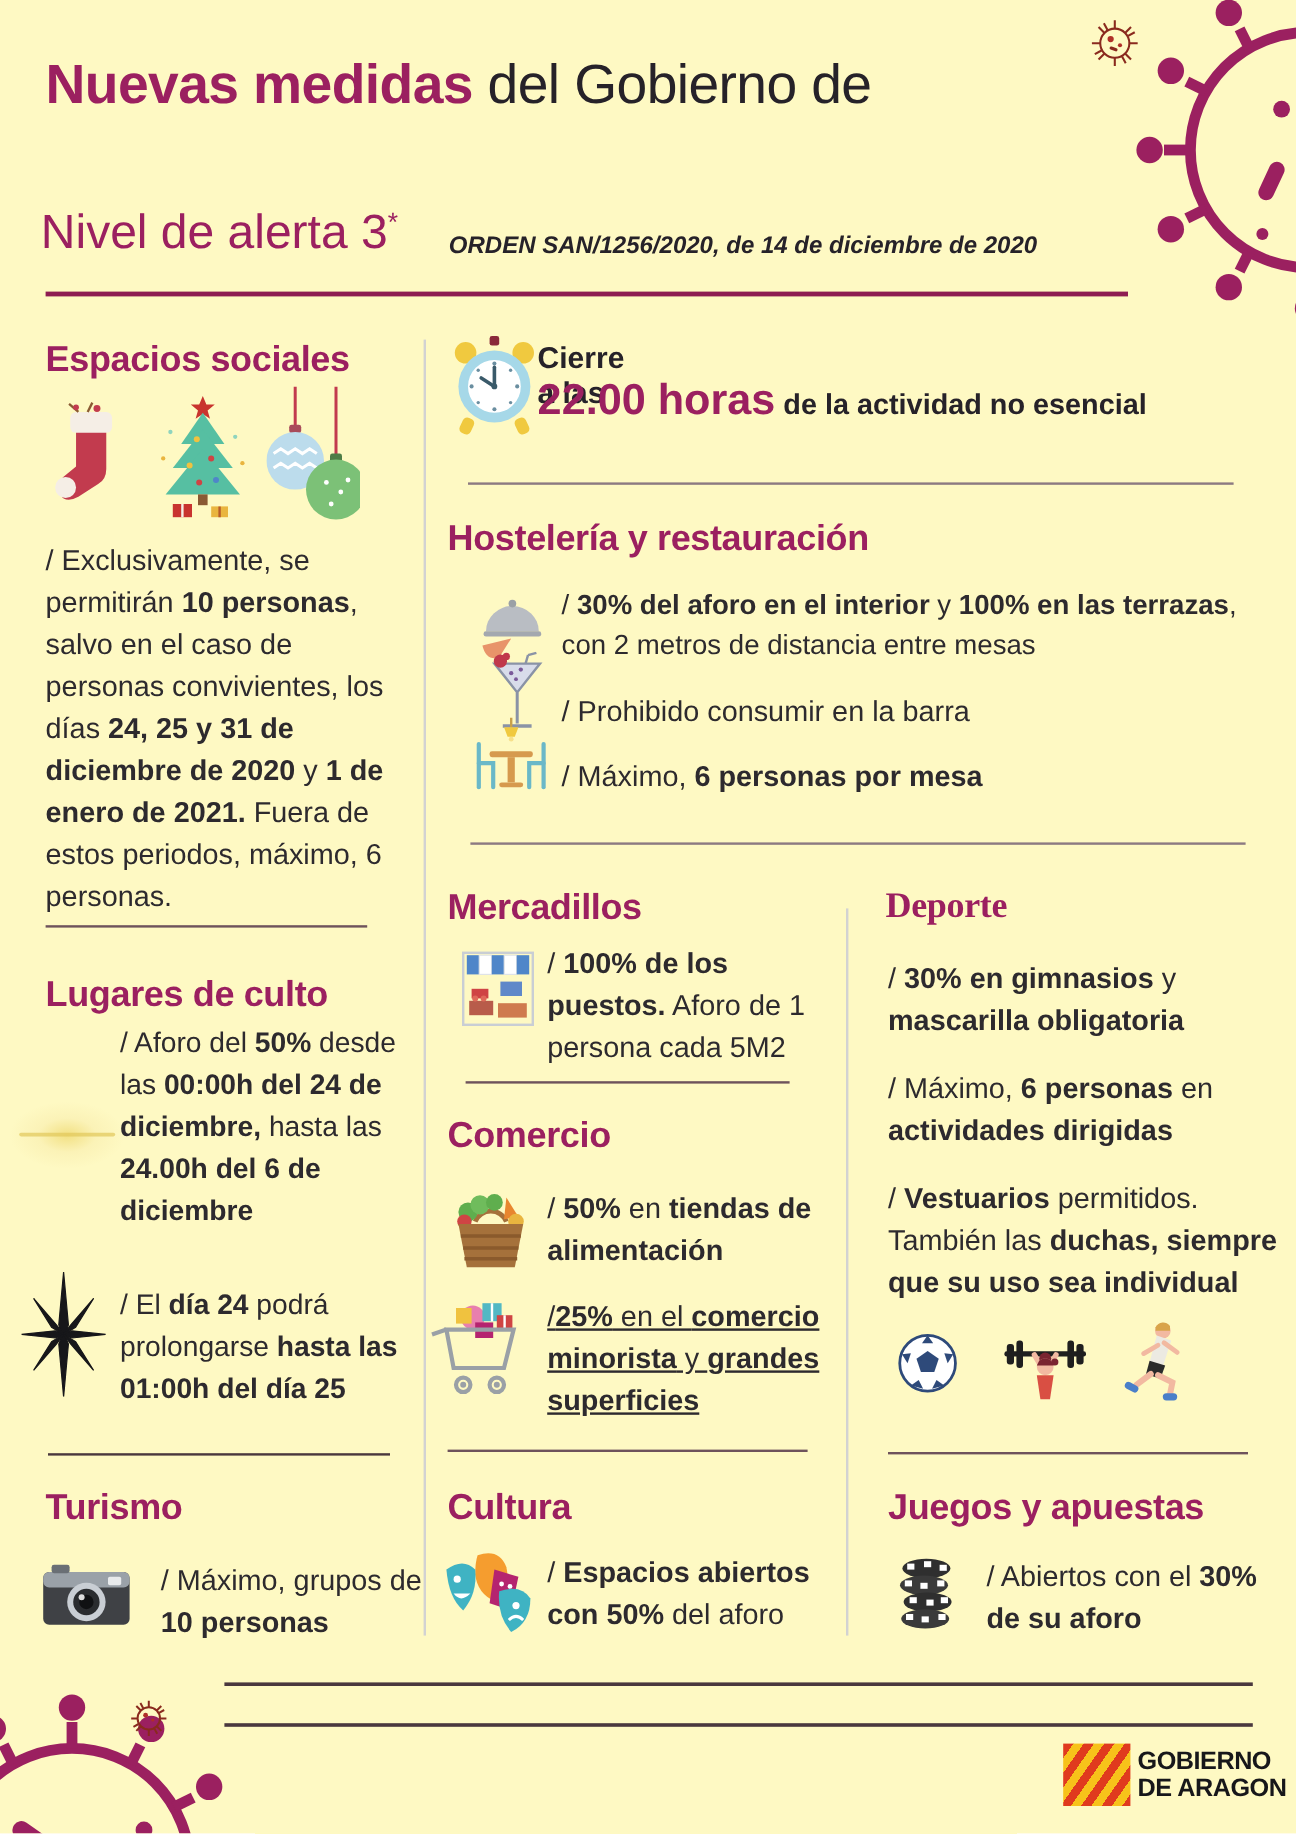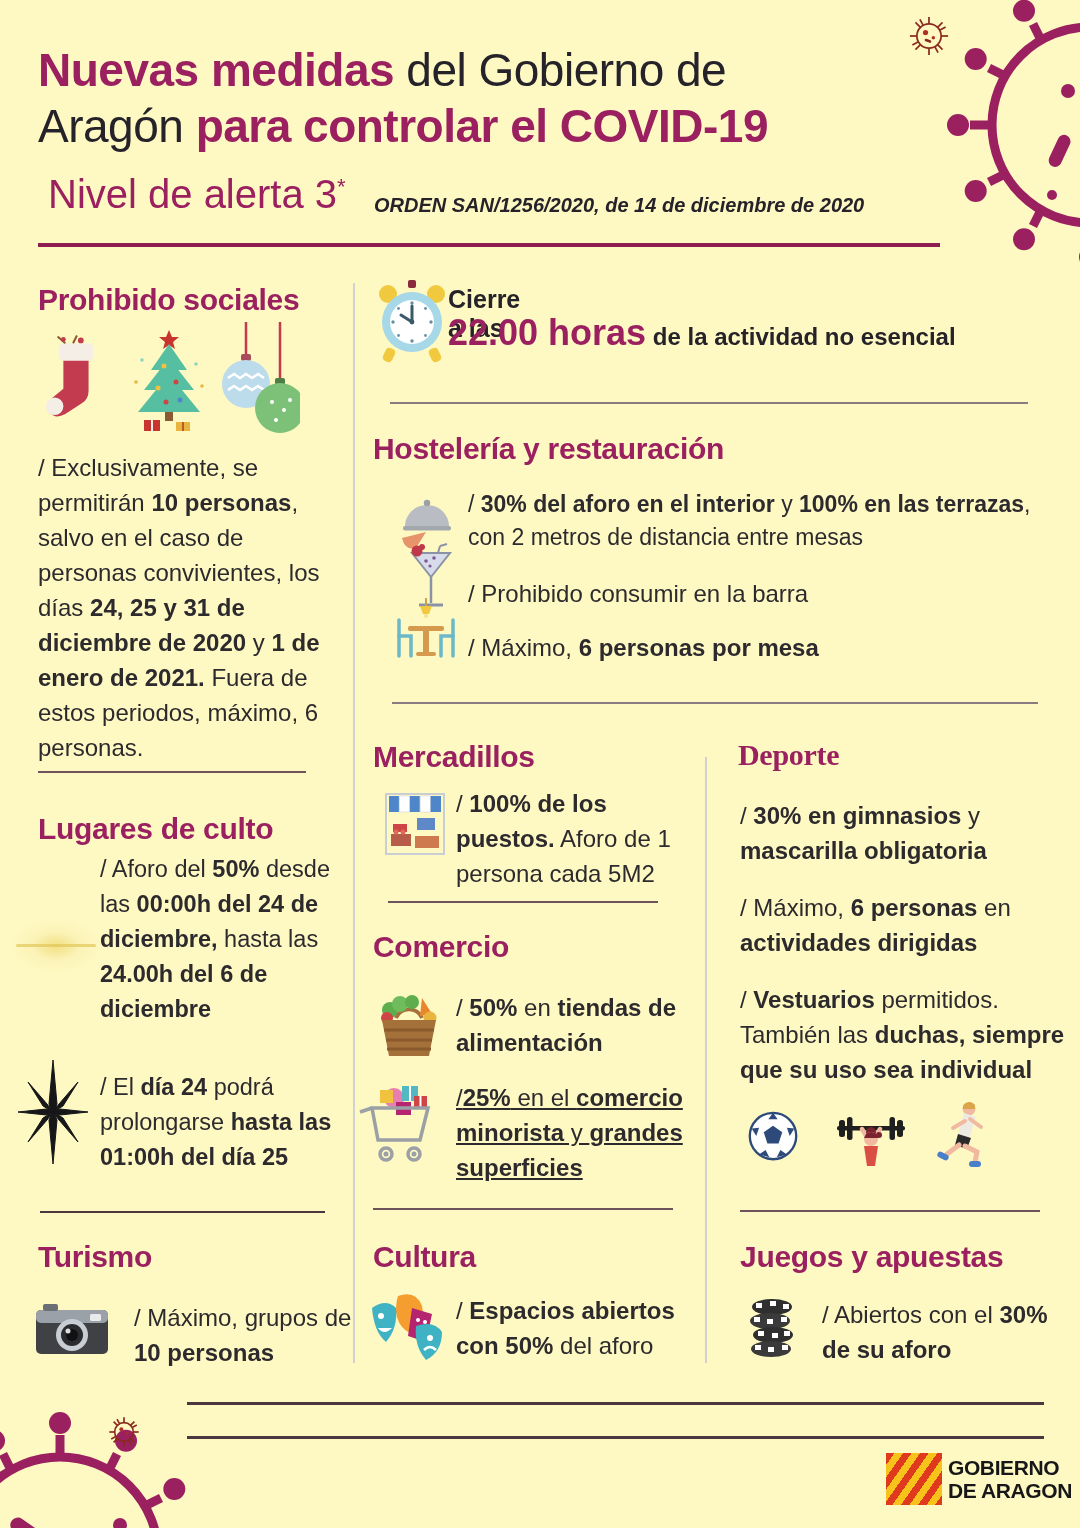--- a/index.html
+++ b/index.html
@@ -46,22 +46,21 @@
     background:radial-gradient(closest-side,rgba(240,220,120,.85),rgba(245,230,160,.35),rgba(255,255,255,0));
   }
   .glow-line{width:80px;height:3px;background:rgba(225,200,90,.7);border-radius:2px;}
 </style>
 </head>
 <body>
 
 <div class="page">
 
   <div class="abs h1line" style="left:38px;top:42px;"><span class="seg-mb">Nuevas medidas</span><span> del Gobierno de</span></div>
-  <div class="abs h1line" style="left:38px;top:98px;"><span>Aragón </span><span class="seg-mb">para controlar el COVID-19</span></div>
-  <div class="abs alert" style="left:48px;top:172px;"><span>Nivel de alerta 3</span><span class="seg-sup">*</span></div>
+  <div class="abs alert" style="left:34px;top:172px;"><span>Nivel de alerta 3</span><span class="seg-sup">*</span></div>
   <div class="abs orderref" style="left:374px;top:194px;">ORDEN SAN/1256/2020, de 14 de diciembre de 2020</div>
   <div class="abs rule" style="left:38px;top:243px;width:902px;"></div>
 
   <svg class="abs" style="left:903px;top:10px;" width="52" height="52" viewBox="0 0 60 60">
     <g stroke="#8a2a1e" stroke-width="2" fill="none">
       <circle cx="30" cy="30" r="14"></circle>
       <g>
         <line x1="30" y1="16" x2="30" y2="8"></line>
           <line x1="30" y1="44" x2="30" y2="52"></line>
         <line x1="16" y1="30" x2="8" y2="30"></line>
@@ -123,21 +122,21 @@
         <line x1="200" y1="193" x2="226" y2="219"></line>
           <line x1="226" y1="193" x2="200" y2="219"></line>
       </g>
     </g>
   </svg>
 
   <div class="abs vsep" style="left:353px;top:283px;height:1080px;"></div>
   <div class="abs vsep" style="left:705px;top:757px;height:606px;"></div>
 
   <div class="abs">
-    <div class="abs heading" style="left:38px;top:283px;">Prohibido sociales</div>
+    <div class="abs heading" style="left:38px;top:283px;">Espacios sociales</div>
 
     <svg class="abs" style="left:44px;top:334px;" width="62" height="98" viewBox="0 0 64 100">
       <path d="M20 26 L46 26 L46 58 Q46 67 39 71 L22 82 Q11 88 6 80 Q1 72 9 65 L20 56 Z" fill="#c23b4e"></path>
       <circle cx="11" cy="74" r="9" fill="#f5eee6"></circle>
       <rect x="15" y="9" width="36" height="18" rx="5" fill="#f5eee6"></rect>
       <line x1="22" y1="9" x2="14" y2="2" stroke="#8a5a33" stroke-width="2"></line>
       <line x1="30" y1="9" x2="34" y2="1" stroke="#8a5a33" stroke-width="2"></line>
       <circle cx="38" cy="6" r="3" fill="#c23b4e"></circle>
         <circle cx="20" cy="5" r="2.5" fill="#c23b4e"></circle>
     </svg>

